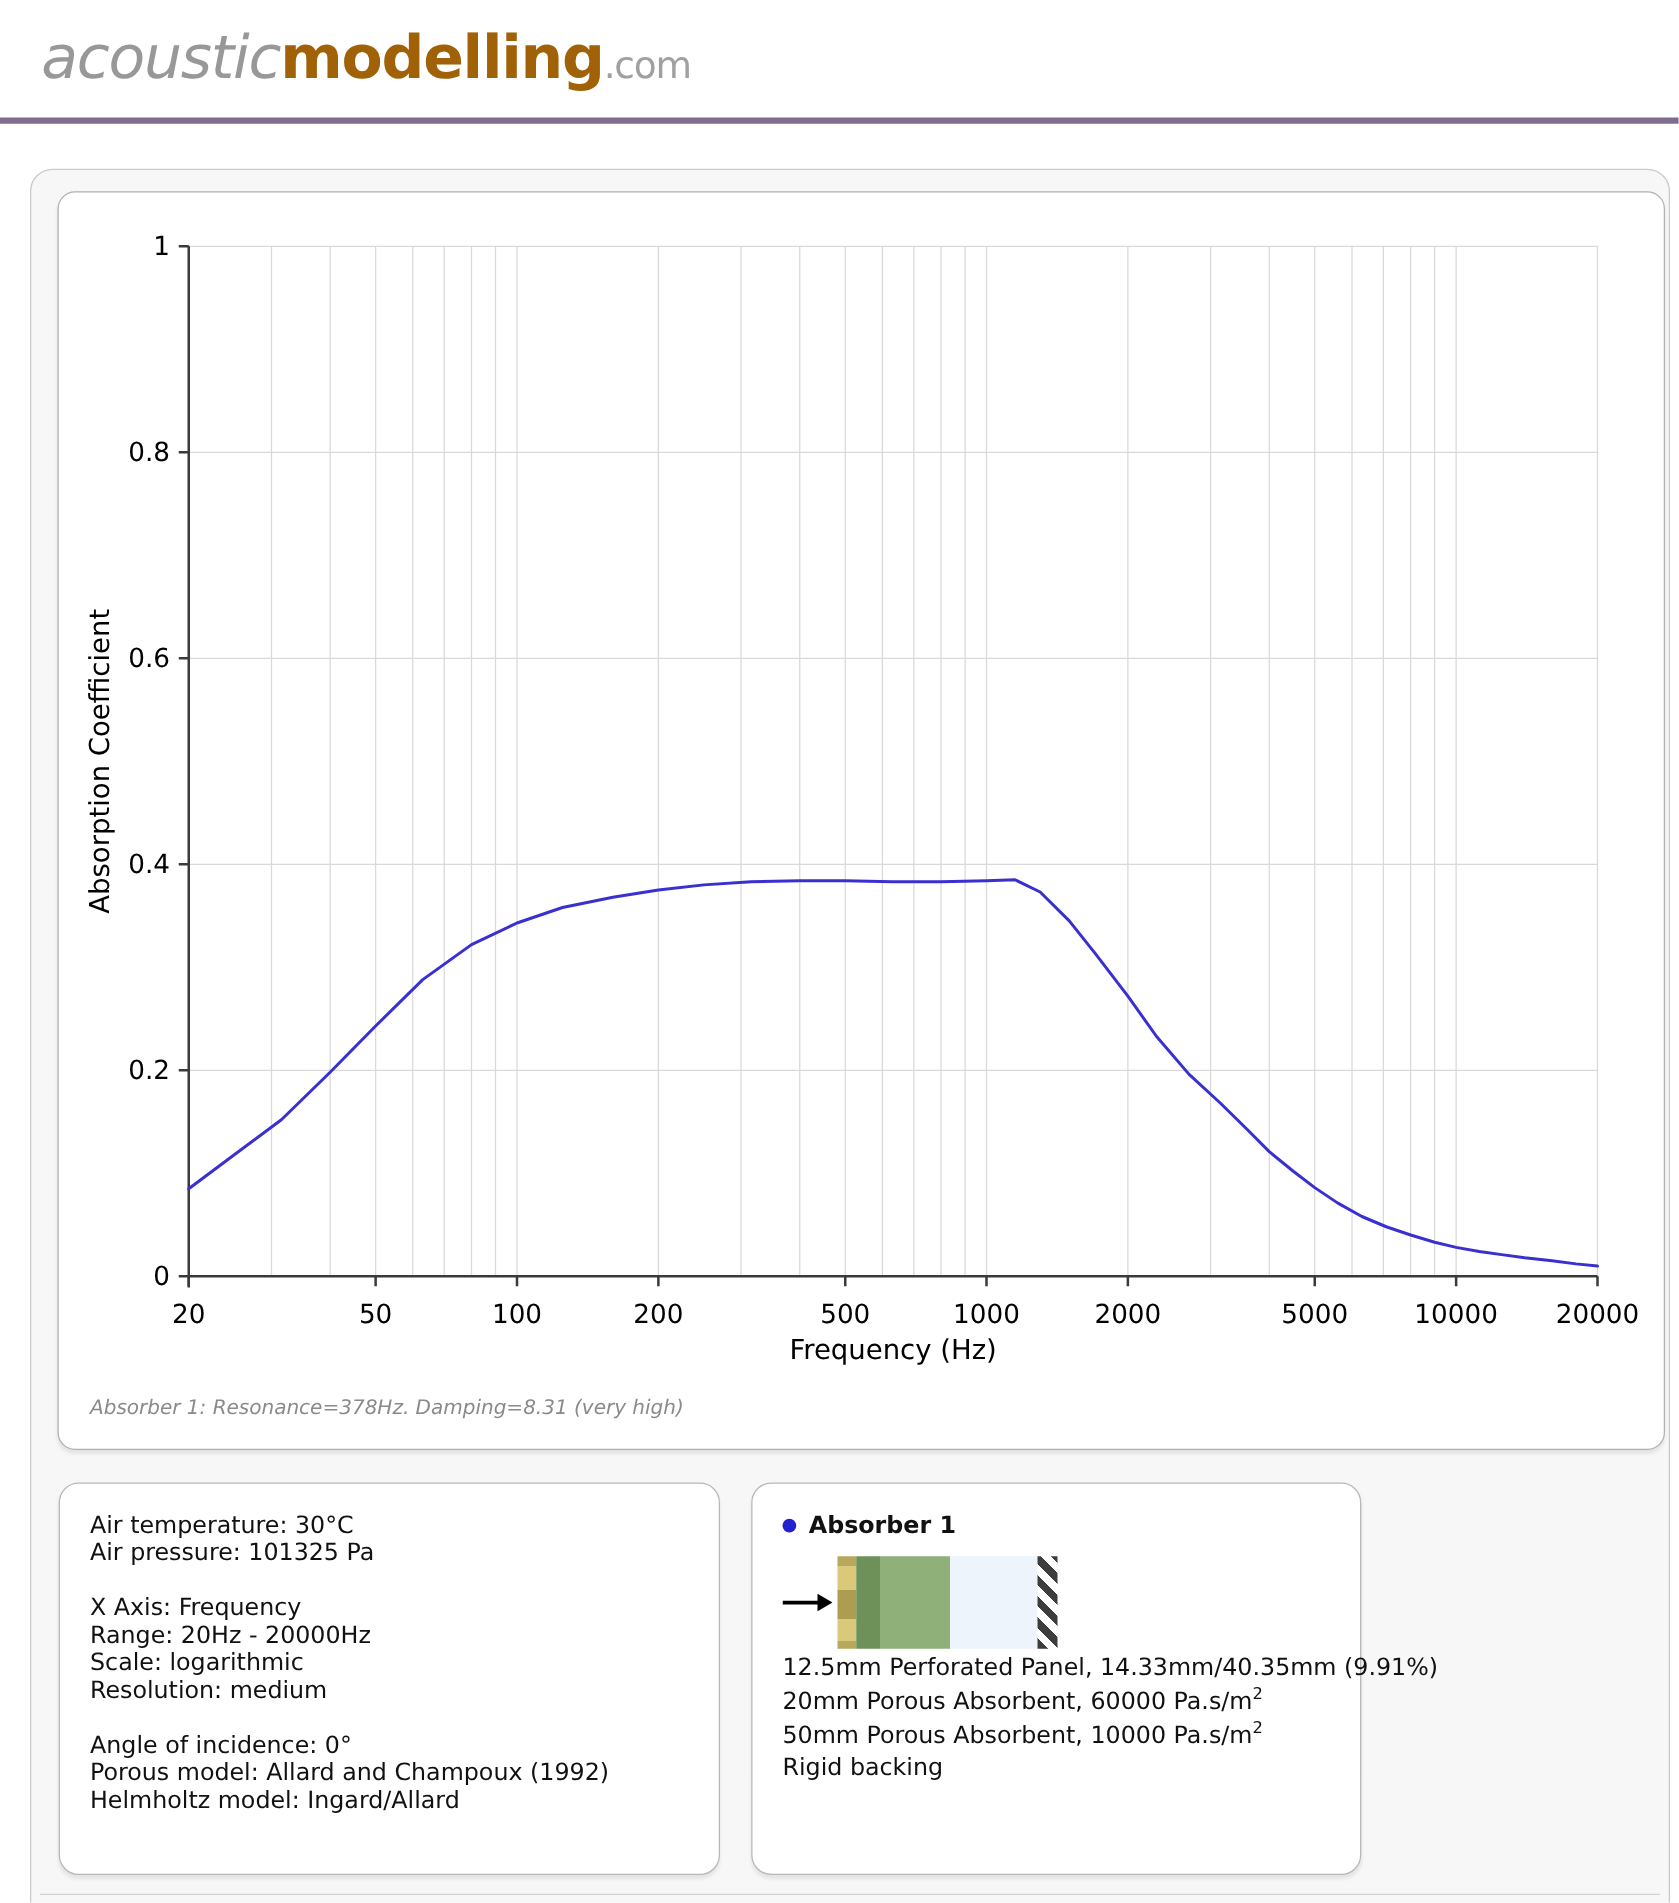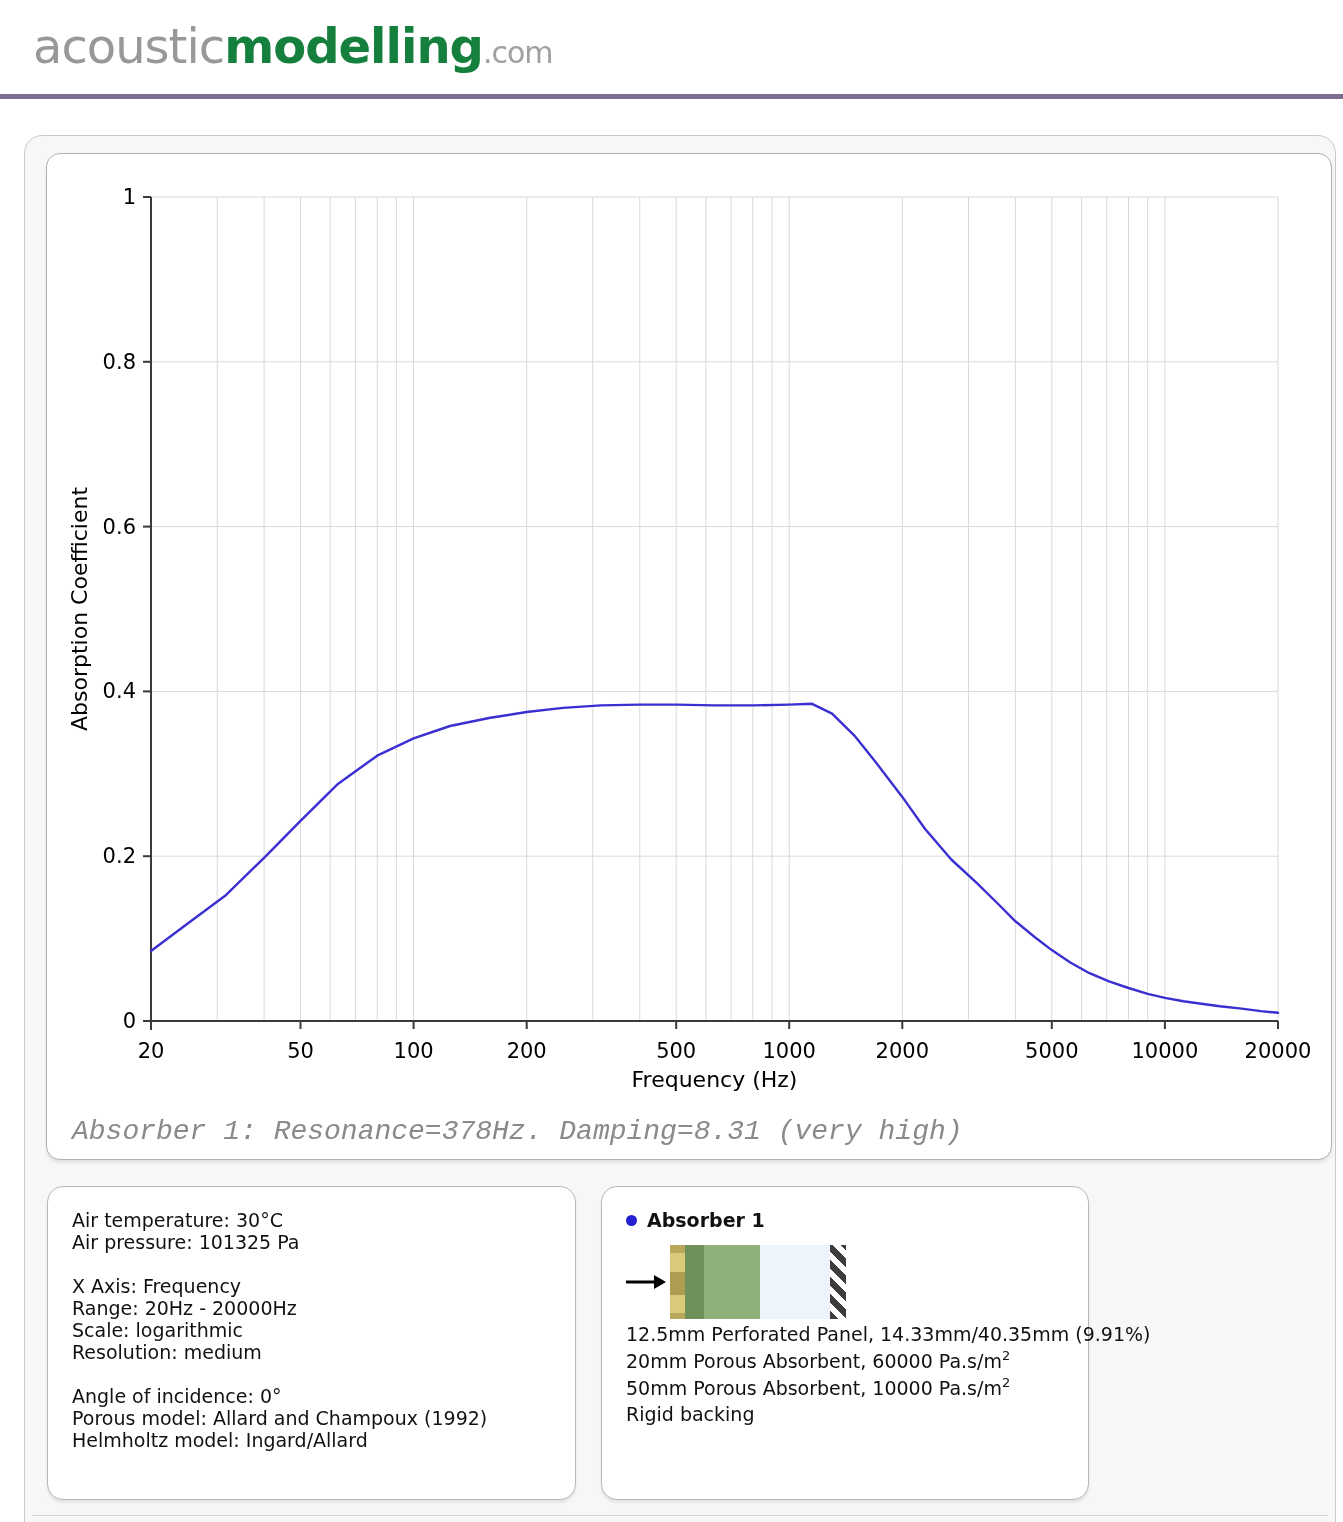--- a/index.html
+++ b/index.html
@@ -20,23 +20,22 @@
     background:#f7f7f7;border:1px solid #c9c9c9;border-radius:18px;box-sizing:border-box;
   }
   
   .chart-card{
     position:absolute;left:21px;top:17px;width:1284px;height:1005px;
     background:#ffffff;border:1px solid #b0b0b0;border-radius:14px;
     box-shadow:0 3px 3px rgba(0,0,0,.08);
   }
   #chart-svg{position:absolute;left:0;top:0;}
   .caption{
-    position:absolute;left:25px;top:962px;font-size:28px;font-style:italic;color:#8a8a8a;
+    position:absolute;left:25px;top:962px;font-size:16px;font-style:italic;color:#8a8a8a;
     white-space:nowrap;
-    font-family:Liberation Mono, monospace;
   }
   
   .box{
     position:absolute;top:1050px;height:314px;background:#ffffff;
     border:1px solid #b8b8b8;border-radius:16px;box-sizing:border-box;
     box-shadow:0 3px 3px rgba(0,0,0,.08);
     padding:22px 18px 0 24px;font-size:19px;color:#111;
   }
   .global-box{left:22px;width:529px;}
   .absorber-box{left:576px;width:488px;}
@@ -60,21 +59,21 @@
   .abs-line:first-of-type{margin-top:14px;}
   .abs-line sup{font-size:13px;position:relative;top:-1px;}
   
   .bottom-divider{position:absolute;left:7px;right:7px;top:1379px;border-top:1px solid #d2d2d2;}
 </style>
 </head>
 <body>
 
 <div class="header">
   <div class="logo">
-    <span class="logo-a" style="color: rgb(152, 152, 152);">acoustic</span><span class="logo-m" style="color: #15803d;">modelling</span><span class="logo-tld">.com</span>
+    <span class="logo-a" style="color: rgb(152, 152, 152); font-style: italic;">acoustic</span><span class="logo-m" style="color: #a16207;">modelling</span><span class="logo-tld">.com</span>
   </div>
 </div>
 <div class="rule" style="background: rgb(126, 109, 144);"></div>
 
 <div class="outer">
 
   <div class="chart-card">
     <svg id="chart-svg" width="1284" height="1005" viewBox="0 0 1284 1005">
         <g stroke="#d9d9d9" stroke-width="1">
           <line x1="170.2" y1="43" x2="170.2" y2="867"></line>

